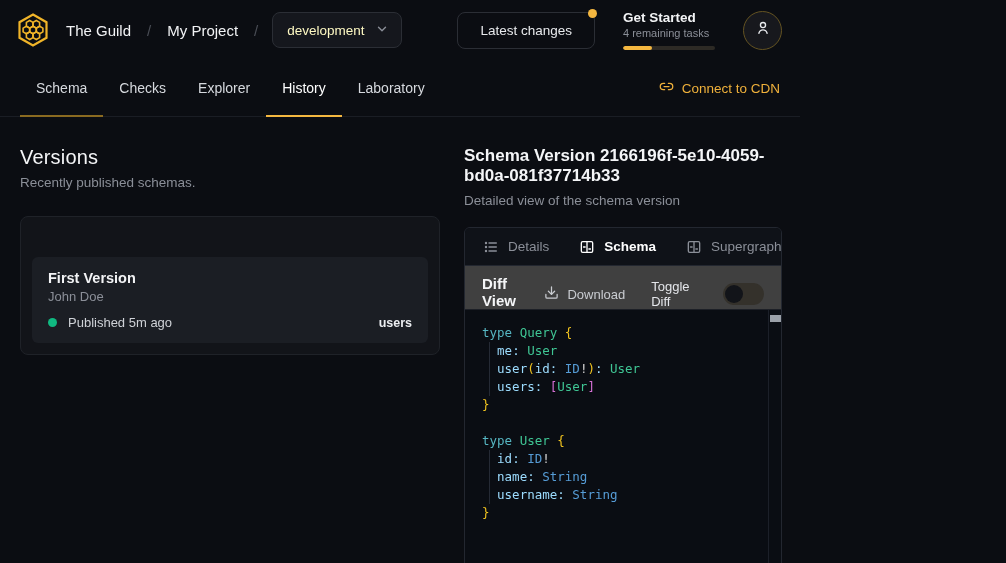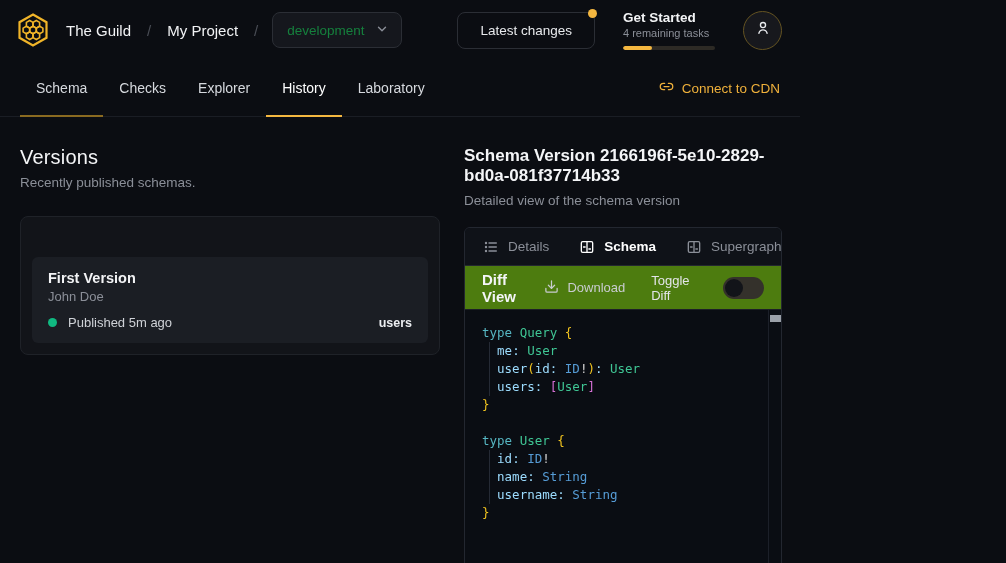--- a/index.html
+++ b/index.html
@@ -7,21 +7,21 @@
   body { font-family: "Liberation Sans", sans-serif; }
   .page { position:relative; width:800px; height:563px; background:#0b0d12; color:#e8eaed; overflow:hidden; }
 
   
   .header { display:flex; align-items:center; height:60px; padding:0 18px 0 14px; gap:14px; }
   .logo { width:38px; height:38px; display:flex; align-items:center; justify-content:center; }
   .crumbs { display:flex; align-items:center; gap:16px; font-size:15px; }
   .crumb { color:#f2f3f5; font-weight:500; }
   .crumb-sep { color:#4a4e56; }
   .target-select { display:flex; align-items:center; gap:10px; height:36px; padding:0 12px 0 14px;
-    background:#15171d; border:1px solid #2b2e35; border-radius:8px; font-size:13.5px; color:#15803d; cursor:pointer; }
+    background:#15171d; border:1px solid #2b2e35; border-radius:8px; font-size:13.5px; color:#fef9c3; cursor:pointer; }
   .header-right { margin-left:auto; display:flex; align-items:center; gap:28px; }
   .latest-btn { position:relative; height:37px; padding:0 22px; background:transparent; border:1px solid #2b2e35;
     border-radius:8px; color:#e8eaed; font-size:13.5px; font-family:inherit; cursor:pointer; }
   .latest-dot { position:absolute; top:-4px; right:-3px; width:9px; height:9px; border-radius:50%; background:#f4b740; }
   .get-started { width:92px; }
   .gs-title { font-size:13.5px; font-weight:600; color:#f2f3f5; }
   .gs-sub { font-size:11px; color:#8b8f98; margin-top:2px; }
   .gs-bar { margin-top:7px; height:4px; border-radius:2px; background:#2d2a25; overflow:hidden; }
   .gs-fill { height:100%; background:#f4b740; border-radius:2px; }
   .avatar { width:39px; height:39px; border-radius:50%; background:#17181d; border:1px solid #645322;
@@ -56,21 +56,21 @@
   .detail-sub { font-size:13.5px; color:#8b8f98; margin-top:7px; }
   .detail-container { margin-top:19px; flex:1; border:1px solid #232730; border-radius:6px; overflow:hidden;
     display:flex; flex-direction:column; background:#0a0d13; }
   .detail-tabs { display:flex; align-items:center; gap:30px; height:38px; padding:0 18px; background:#0f1218;
     border-bottom:1px solid #232730; flex:none; }
   .detail-tab { display:flex; align-items:center; gap:9px; font-size:13.5px; color:#8b8f98; cursor:pointer; }
   .detail-tab svg { stroke:#8b8f98; }
   .detail-tab.active { color:#ffffff; font-weight:600; }
   .detail-tab.active svg { stroke:#ffffff; }
 
-  .diff-header { display:flex; align-items:center; height:44px; padding:0 17px; background:#4d7c0f;
+  .diff-header { display:flex; align-items:flex-end; height:44px; padding:0 17px; background:#404040;
     border-bottom:1px solid #1d2027; flex:none; }
   .diff-title { font-size:15px; font-weight:700; color:#f4f5f7; }
   .diff-actions { margin-left:auto; display:flex; align-items:center; gap:26px; }
   .download-btn { display:flex; align-items:center; gap:8px; font-size:13px; color:#c9ccd1; background:none; border:none;
     font-family:inherit; cursor:pointer; }
   .toggle-group { display:flex; align-items:center; gap:12px; }
   .toggle-label { font-size:13px; color:#e3e5e9; }
   .switch { position:relative; width:42px; height:22px; border-radius:11px; background:#34312b; cursor:pointer; }
   .switch-knob { position:absolute; left:2px; top:2px; width:18px; height:18px; border-radius:50%; background:#121419; }
 
@@ -178,21 +178,21 @@
           <div class="vi-row">
             <span class="vi-dot" style="background: rgb(16, 185, 129);"></span>
             <span class="vi-status">Published 5m ago</span>
             <span class="vi-badge">users</span>
           </div>
         </div>
       </div>
     </div>
 
     <div class="col-right">
-      <div class="detail-title">Schema Version 2166196f-5e10-2829-bd0a-081f37714b33</div>
+      <div class="detail-title">Schema Version 2166196f-5e10-4059-bd0a-081f37714b33</div>
       <div class="detail-sub">Detailed view of the schema version</div>
 
       <div class="detail-container">
         <div class="detail-tabs">
             <div class="detail-tab">
               <span style="display: flex;">
                 <svg width="16" height="16" viewBox="0 0 24 24" fill="none" stroke-width="2" stroke-linecap="round" stroke="currentColor">
                   <line x1="9" y1="6" x2="20" y2="6"></line>
                   <line x1="9" y1="12" x2="20" y2="12"></line>
                   <line x1="9" y1="18" x2="20" y2="18"></line>

